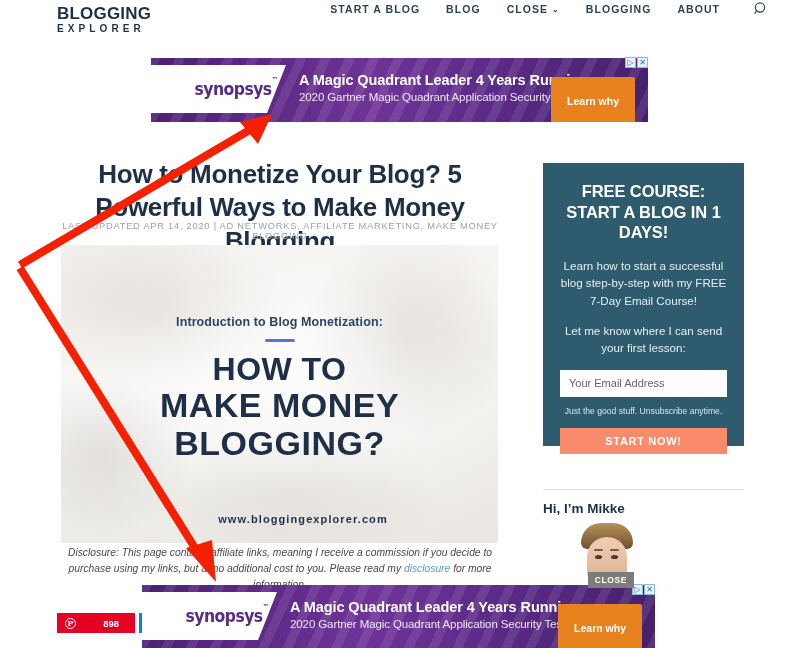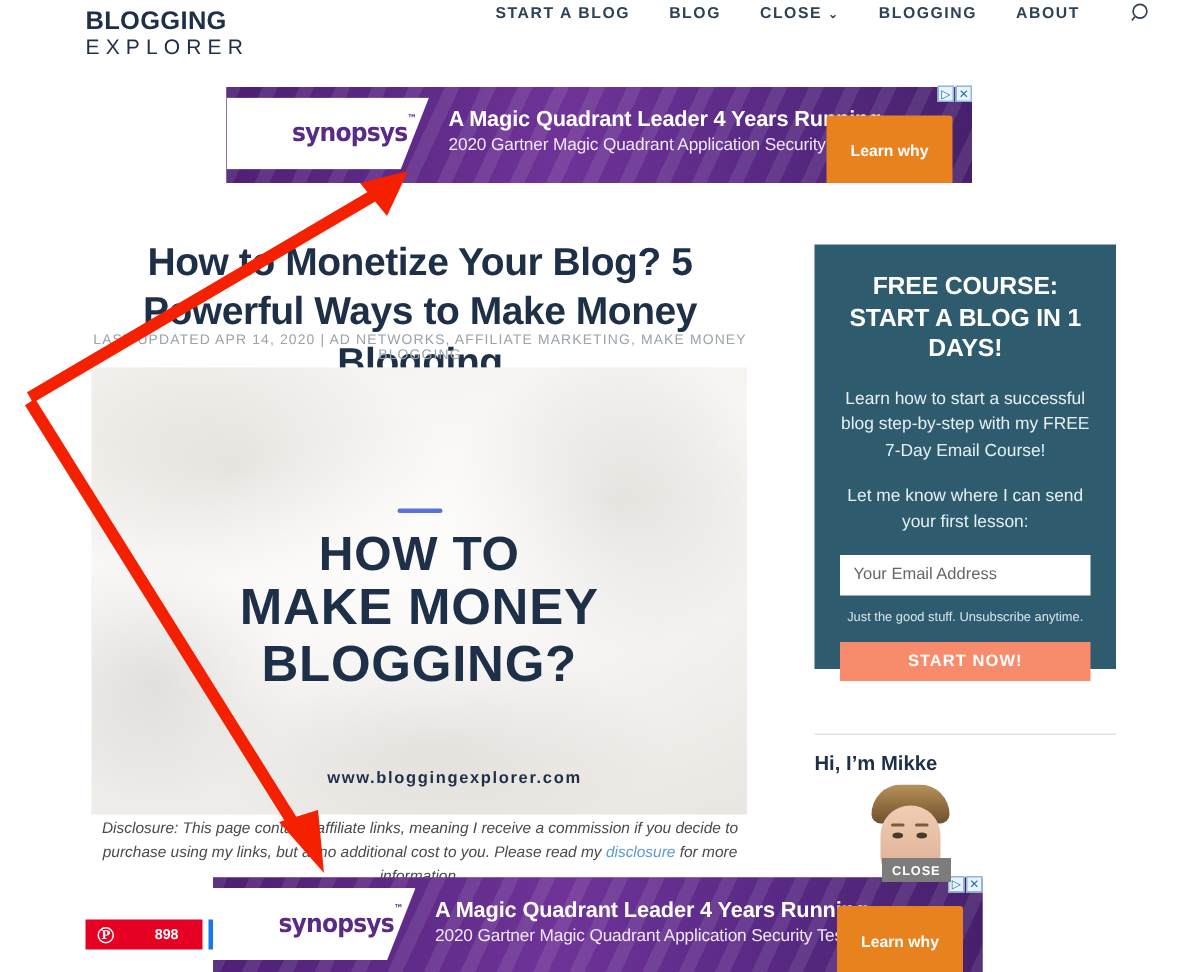--- a/index.html
+++ b/index.html
@@ -19,21 +19,21 @@
   .logo-wrap {
     position:absolute; left:57px; top:5px;
     line-height: 1;
   }
   .logo-main {
     font-size: 17px; font-weight: 800; letter-spacing: 0.2px;
     color:#1e3048;
     font-family:"Liberation Sans", sans-serif;
   }
   .logo-sub {
-    font-size: 14px; font-weight: 400; letter-spacing: 4.1px;
+    font-size: 10px; font-weight: 700; letter-spacing: 4.1px;
     color:#1e3048; margin-top:2px;
   }
 
   .main-nav {
     position:absolute; right:30px; top:0;
     display:flex; align-items:center; gap:26px;text-align:right;
   }
   .nav-item {
     font-size:10.5px; font-weight:700; letter-spacing:1.05px;
     color:#2c4257; white-space:nowrap; cursor:pointer;
@@ -317,20 +317,21 @@
       <div class="adc-box">✕</div>
     </div>
   </div>
 
   <h1 class="post-title">How to Monetize Your Blog? 5 Powerful Ways to Make Money Blogging</h1>
   <div class="post-meta">LAST UPDATED APR 14, 2020  |  AD NETWORKS, AFFILIATE MARKETING, MAKE MONEY BLOGGING</div>
 
   <div class="featured-img">
     <div class="fi-bg"></div>
     <div class="fi-overlay"></div>
+    <div class="fi-kicker">Introduction to Blog Monetization:</div>
     <div class="fi-rule"></div>
     <div class="fi-l1">HOW TO</div>
     <div class="fi-l2">MAKE MONEY</div>
     <div class="fi-l3">BLOGGING?</div>
     <div class="fi-url">www.bloggingexplorer.com</div>
   </div>
 
   <div class="disclosure">
     <span>Disclosure: This page contains affiliate links, meaning I receive a commission if you decide to purchase using my links, but at no additional cost to you. Please read my </span><a href="#">disclosure</a><span> for more information.</span>
   </div>

